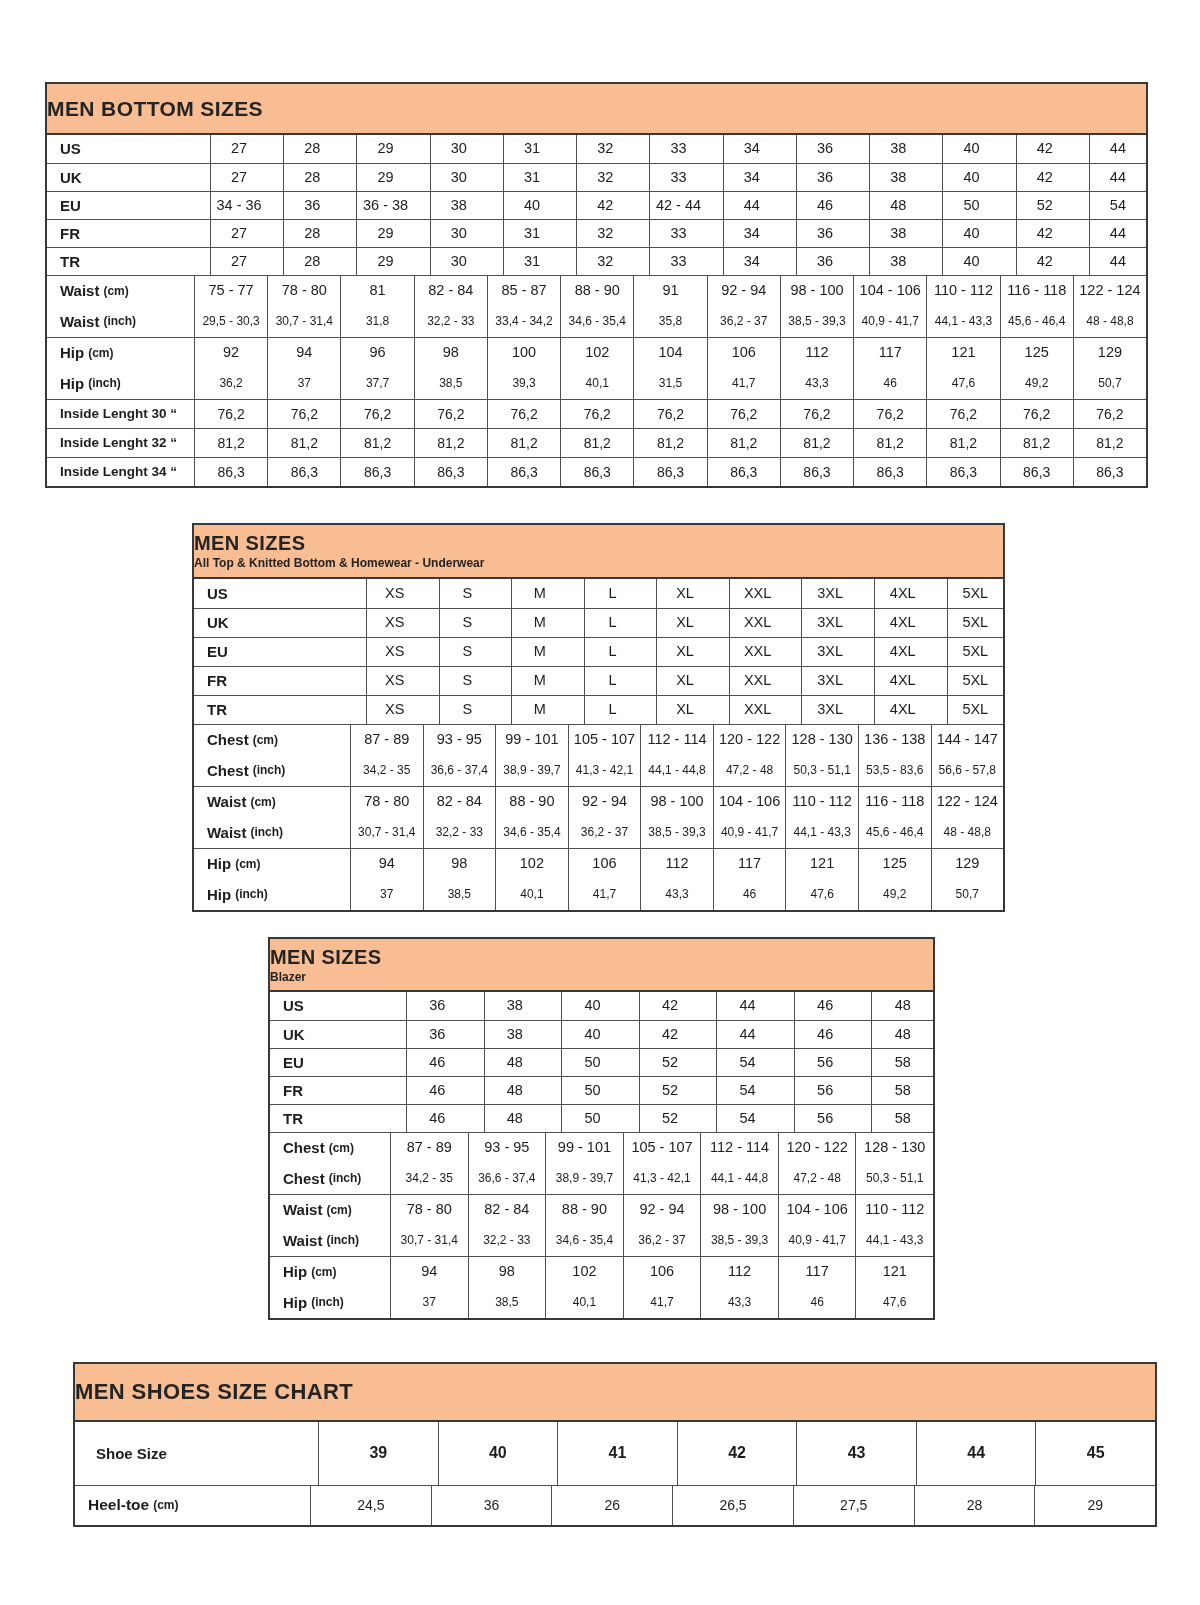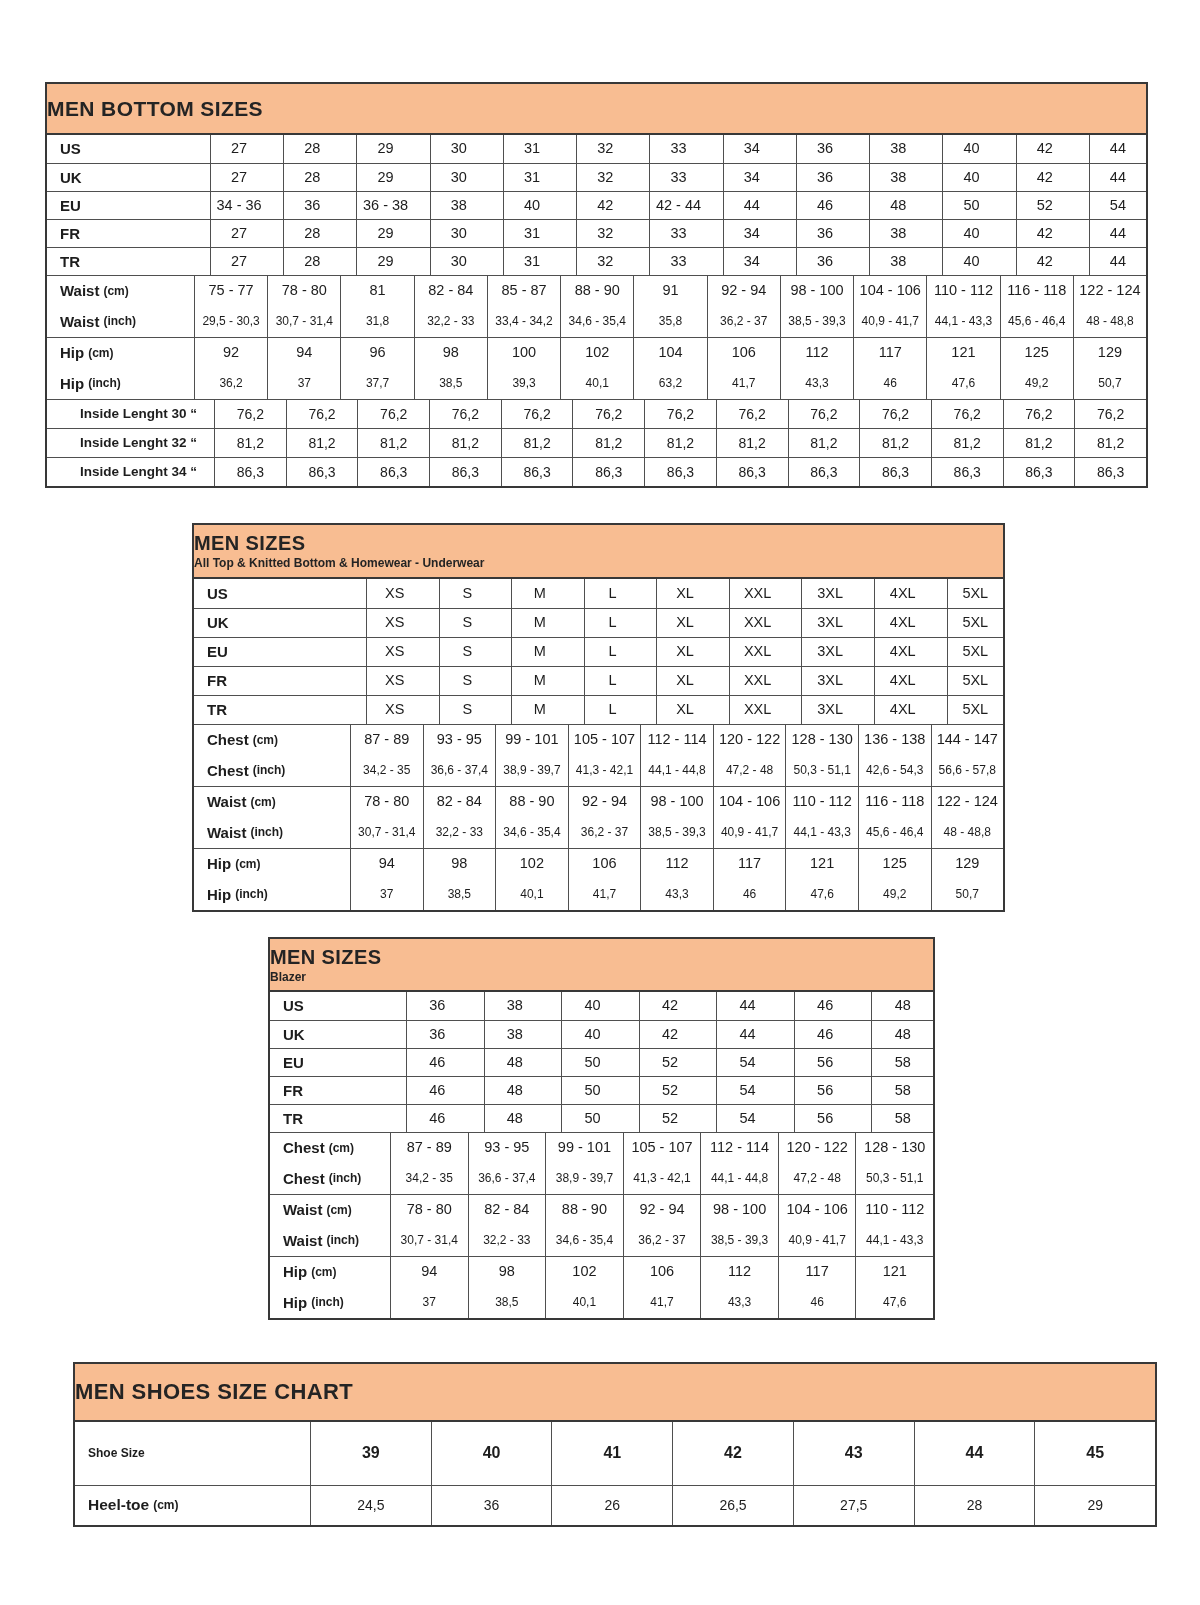--- a/index.html
+++ b/index.html
@@ -33,24 +33,24 @@
 
   
   .r-size{height:28px;gap:16px;}
   .r-size .cell.label{font-size:15px;}
   .r-size .cell.val{font-size:14.5px;}
   .r-cm,.r-inch{height:31px;}
   .r-cm .cell.label,.r-inch .cell.label{font-size:15px;}
   .r-cm .cell.val{font-size:14.5px;}
   .r-inch .cell.val{font-size:12px;}
   .r-il{height:29px;}
-  .r-il .cell.label{font-size:13.5px;margin-left:20px;}
+  .r-il .cell.label{font-size:13.5px;}
   .r-il .cell.val{font-size:14px;}
   .r-shoe{height:63px;}
-  .r-shoe .cell.label{font-size:12px;}
+  .r-shoe .cell.label{font-size:15px;margin-left:8px;}
   .r-shoe .cell.val{font-size:16px;font-weight:700;}
   .r-heel{height:40px;}
   .r-heel .cell.label{font-size:15.5px;}
   .r-heel .cell.val{font-size:14px;}
 
   
   .t0{left:45px;top:82px;width:1103px;--labw:147px;}
   .t0 .band{height:51px;}
   .t1{left:192px;top:523px;width:813px;--labw:156px;}
   .t1 .band{height:54px;}
@@ -225,21 +225,21 @@
           <div class="cell label">
             <span>Hip</span>
             <span class="unit">(inch)</span>
           </div>
           <div class="cell val">36,2</div>
           <div class="cell val">37</div>
           <div class="cell val">37,7</div>
           <div class="cell val">38,5</div>
           <div class="cell val">39,3</div>
           <div class="cell val">40,1</div>
-          <div class="cell val">63,2</div>
+          <div class="cell val">31,5</div>
           <div class="cell val">41,7</div>
           <div class="cell val">43,3</div>
           <div class="cell val">46</div>
           <div class="cell val">47,6</div>
           <div class="cell val">49,2</div>
           <div class="cell val">50,7</div>
         </div>
         <div class="row r-il">
           <div class="cell label">
             <span>Inside Lenght 30 “</span>
@@ -393,21 +393,21 @@
             <span>Chest</span>
             <span class="unit">(inch)</span>
           </div>
           <div class="cell val">34,2 - 35</div>
           <div class="cell val">36,6 - 37,4</div>
           <div class="cell val">38,9 - 39,7</div>
           <div class="cell val">41,3 - 42,1</div>
           <div class="cell val">44,1 - 44,8</div>
           <div class="cell val">47,2 - 48</div>
           <div class="cell val">50,3 - 51,1</div>
-          <div class="cell val">42,6 - 54,3</div>
+          <div class="cell val">53,5 - 83,6</div>
           <div class="cell val">56,6 - 57,8</div>
         </div>
         <div class="row r-cm">
           <div class="cell label">
             <span>Waist</span>
             <span class="unit">(cm)</span>
           </div>
           <div class="cell val">78 - 80</div>
           <div class="cell val">82 - 84</div>
           <div class="cell val">88 - 90</div>

